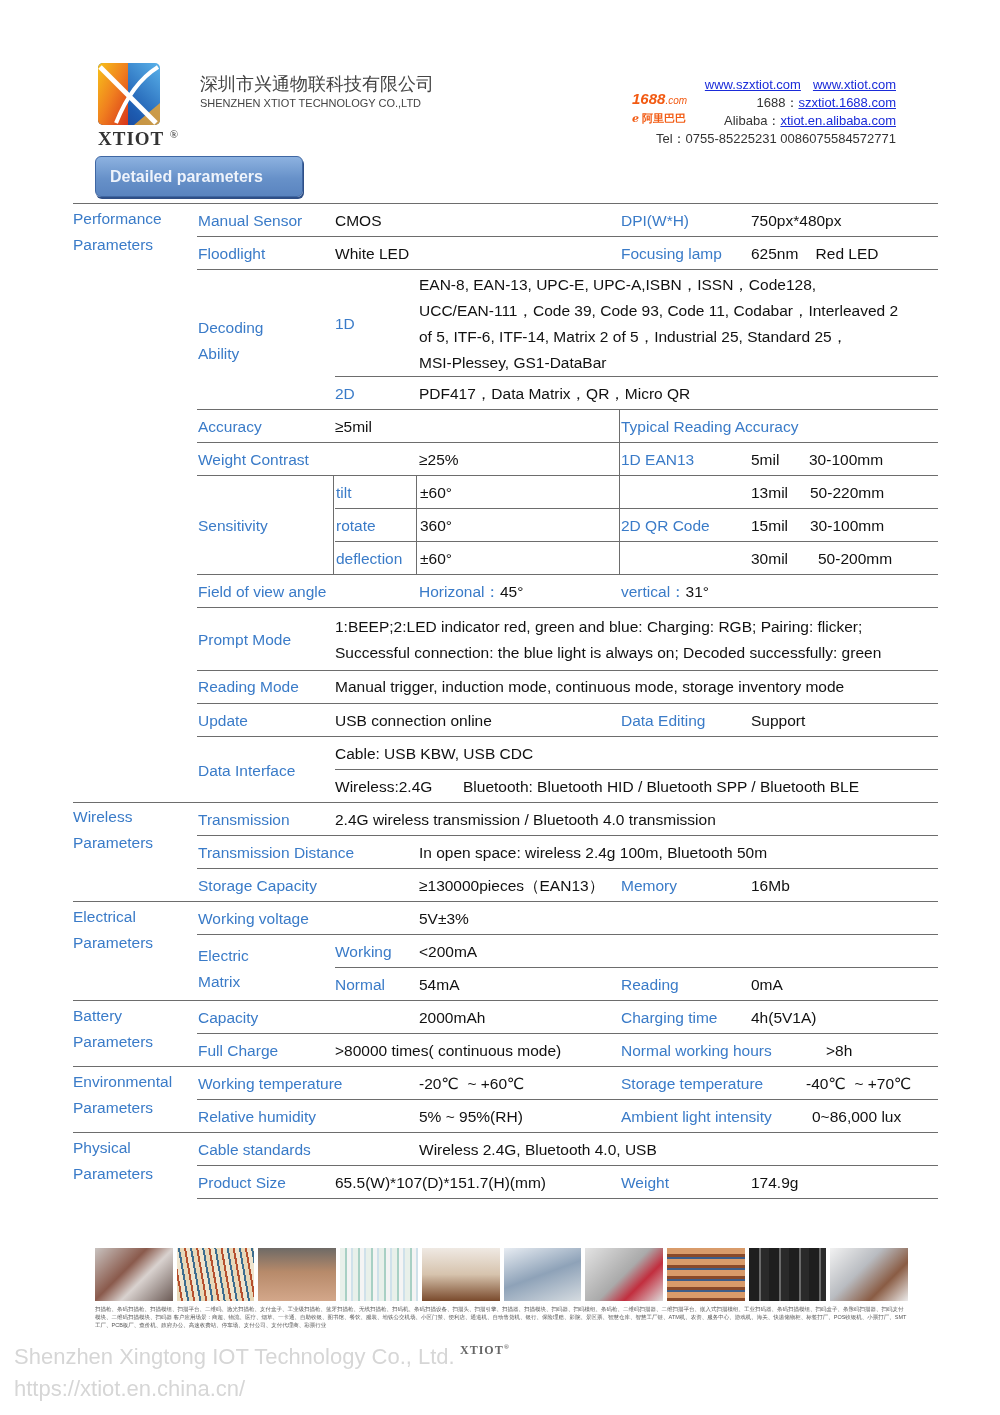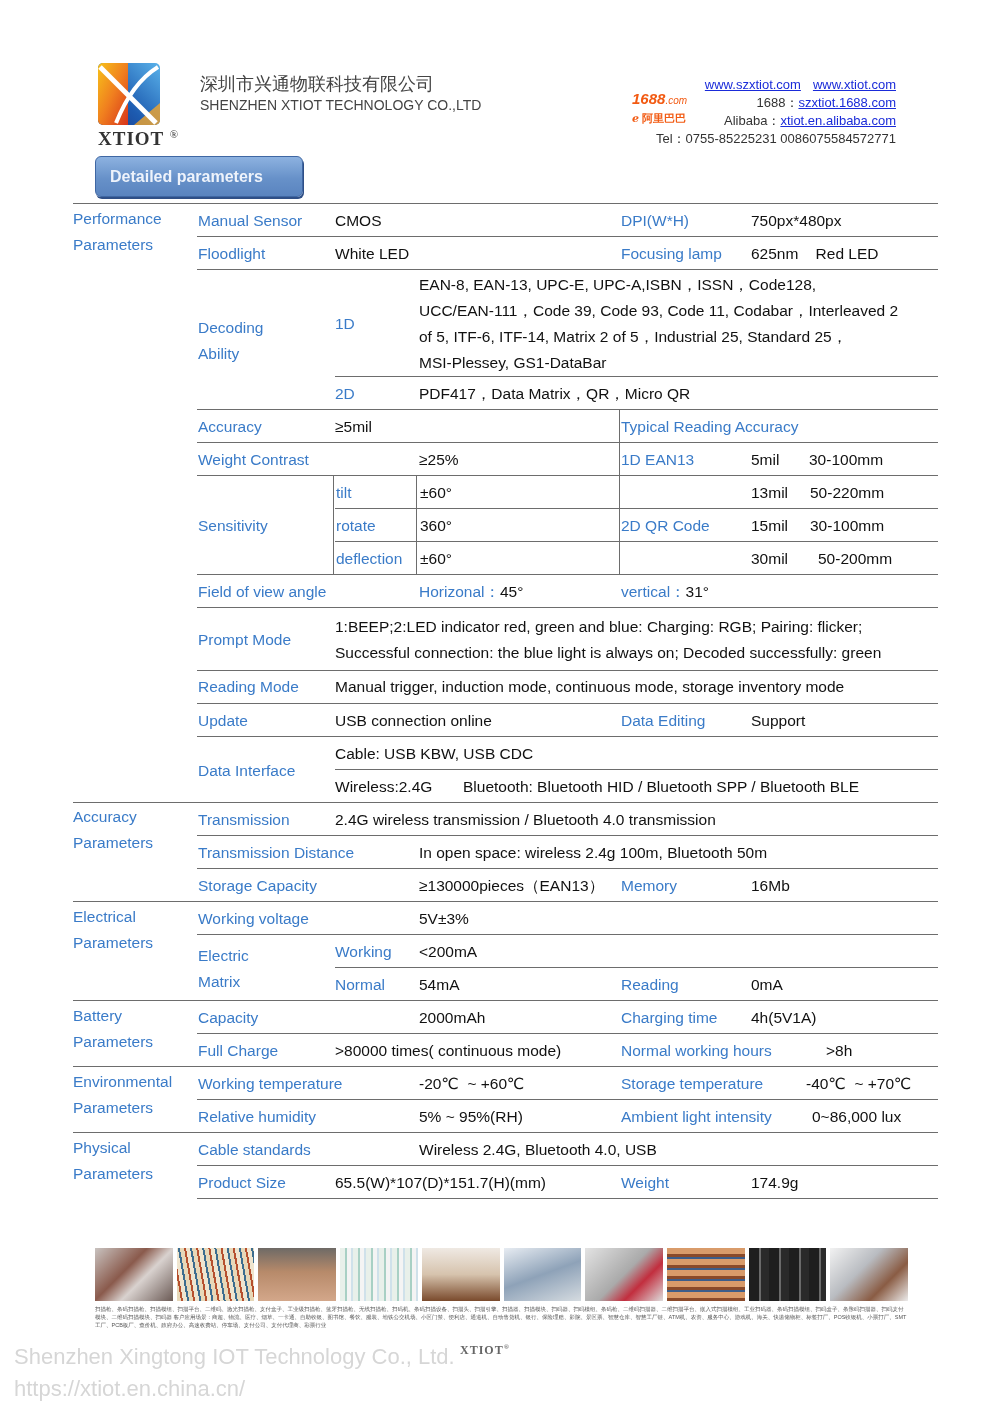--- a/index.html
+++ b/index.html
@@ -4,21 +4,21 @@
 <style>
   * { box-sizing: border-box; margin: 0; padding: 0; }
   body { width: 1000px; height: 1415px; background: #fff; position: relative; overflow: hidden;
          font-family: "Liberation Sans", "DejaVu Sans", sans-serif; color: #111; }
   .abs { position: absolute; }
   
   .logo-mark { left: 98px; top: 63px; width: 62px; height: 62px; border-radius: 5px; overflow: hidden; }
   .logo-word { left: 98px; top: 128px; font-family: "Liberation Serif", "DejaVu Serif", serif; font-weight: bold; font-size: 19px; color: #333; letter-spacing: 1px; }
   .logo-word sup { font-size: 11px; font-weight: normal; }
   .co-cn { left: 200px; top: 72px; font-size: 18px; color: #444; font-family: "DejaVu Sans", sans-serif; }
-  .co-en { left: 200px; top: 97px; font-size: 14px; color: #444; }
+  .co-en { left: 200px; top: 97px; font-size: 11px; color: #444; }
   .contact { right: 104px; top: 76px; text-align: right; font-size: 13px; line-height: 18px; color: #333; }
   .contact a { color: #1a2bd9; text-decoration: underline; }
   .contact .sp { display: inline-block; width: 12px; }
   .badge-1688 { left: 632px; top: 90px; font-weight: bold; font-style: italic; font-size: 15px; color: #f25a12; }
   .badge-1688 small { font-size: 10px; font-weight: normal; }
   .badge-ali { left: 632px; top: 111px; font-size: 11px; color: #f25a12; font-weight: bold; }
   .section-btn { left: 95px; top: 156px; width: 208px; height: 41px; border-radius: 6px;
       background: linear-gradient(#8db2e0, #6791c9 55%, #5a84bf); border: 1px solid #3f67a3;
       box-shadow: 1px 2px 0 #2f4f86; color: #eef3fb; font-weight: bold; font-size: 16px;
       padding: 11px 0 0 14px; }
@@ -105,21 +105,21 @@
 <div class="rule" style="left:197px;width:741px;top:1099px"></div>
 <div class="rule" style="left:73px;width:865px;top:1132px"></div>
 <div class="rule" style="left:197px;width:741px;top:1165px"></div>
 <div class="rule" style="left:197px;width:741px;top:1198px"></div>
 
 <div class="vrule" style="left:619px;top:409px;height:165px"></div>
 <div class="vrule" style="left:333px;top:475px;height:99px"></div>
 <div class="vrule" style="left:416px;top:475px;height:99px"></div>
 
 <div class="grp" style="left:73px;top:206px;width:110px">Performance Parameters</div>
-<div class="grp" style="left:73px;top:804px;width:100px">Accuracy Parameters</div>
+<div class="grp" style="left:73px;top:804px;width:100px">Wireless Parameters</div>
 <div class="grp" style="left:73px;top:904px;width:100px">Electrical Parameters</div>
 <div class="grp" style="left:73px;top:1003px;width:100px">Battery Parameters</div>
 <div class="grp" style="left:73px;top:1069px;width:120px">Environmental Parameters</div>
 <div class="grp" style="left:73px;top:1135px;width:100px">Physical Parameters</div>
 
 <div class="t lbl" style="left:198px;top:212px">Manual Sensor</div>
 <div class="t val" style="left:335px;top:212px">CMOS</div>
 <div class="t lbl" style="left:621px;top:212px">DPI(W*H)</div>
 <div class="t val" style="left:751px;top:212px">750px*480px</div>
 

